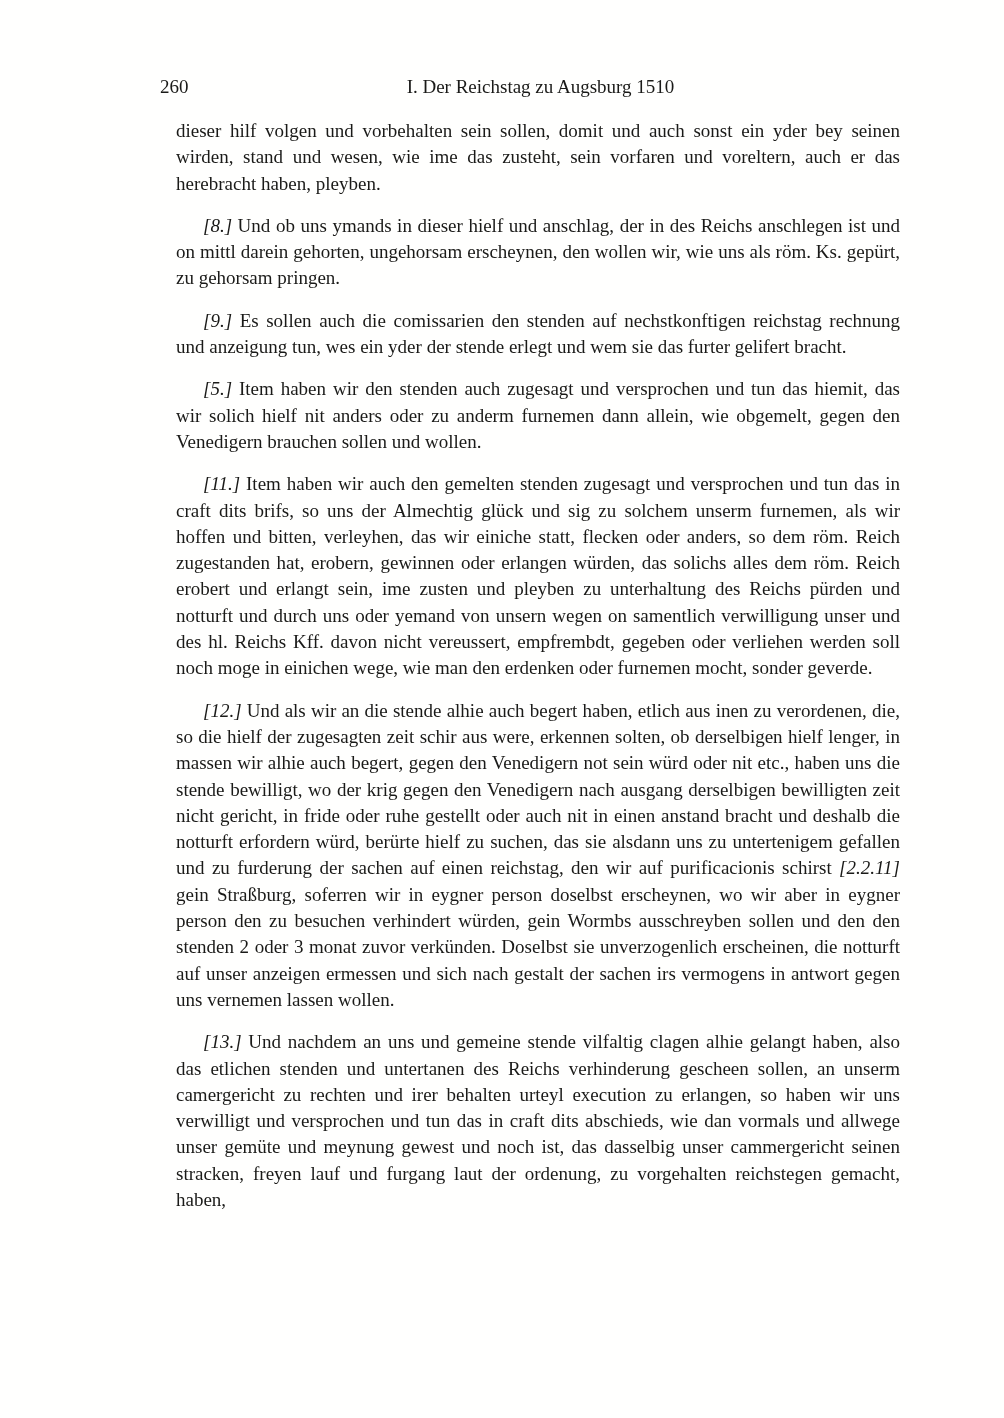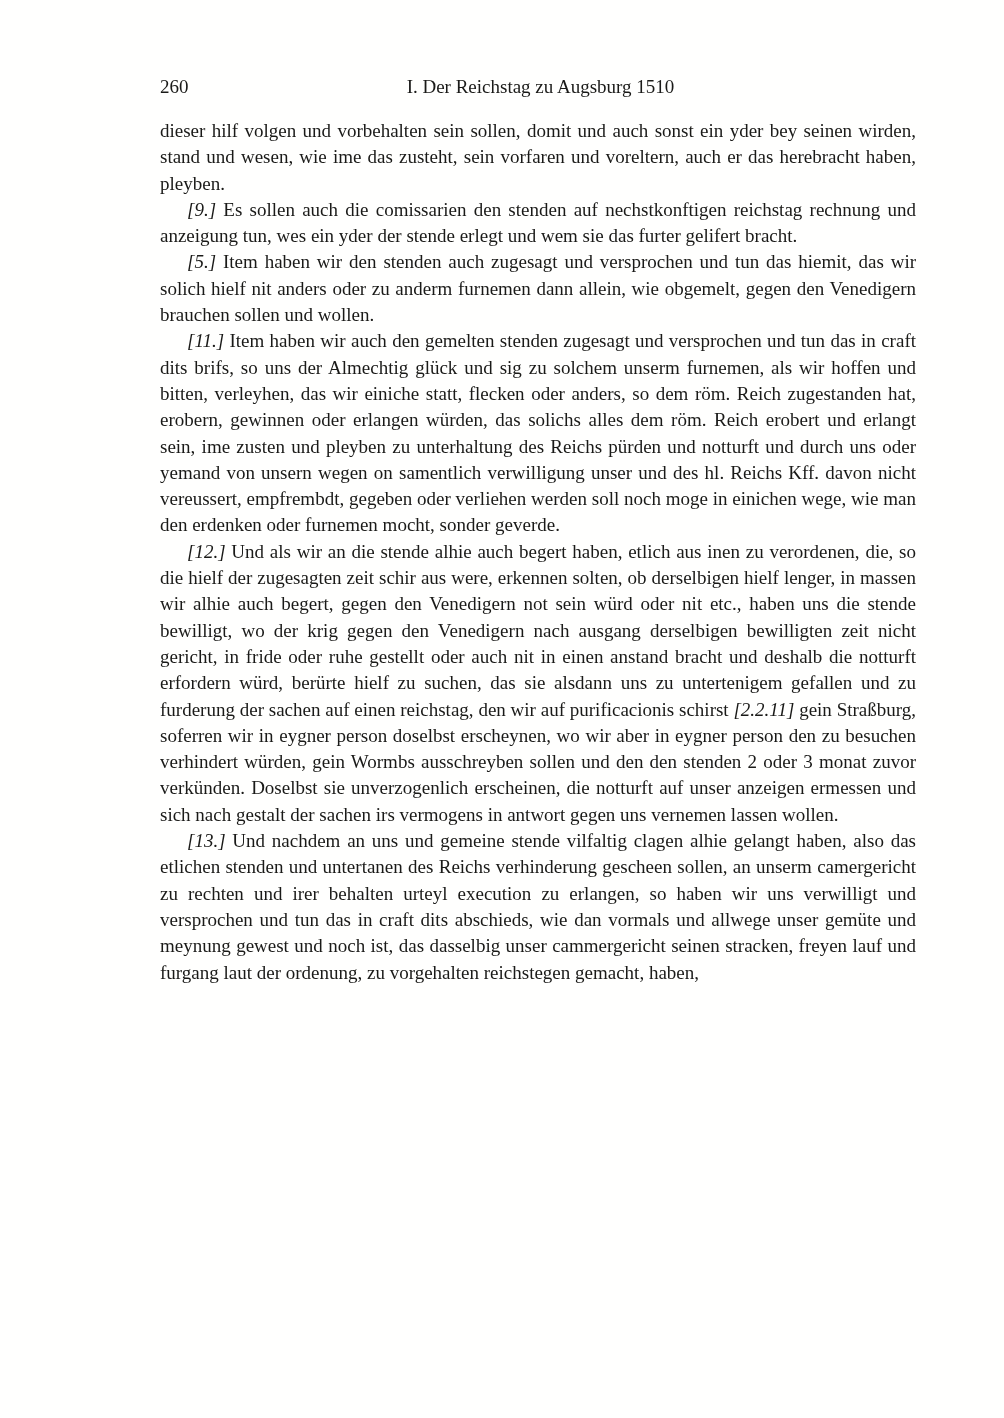--- a/index.html
+++ b/index.html
@@ -36,39 +36,40 @@
     top: 0;
     text-align: center;
   }
   .text-body {
     font-size: 19px;
     line-height: 26.3px;
     text-align: justify;
     hyphens: none;
   }
   .text-body p {
-    margin: 0;
+    margin: 16px;
     padding: 0;
   }
   .text-body p.indent {
     text-indent: 27px;
   }
   .it {
     font-style: italic;
   }
 </style>
 </head>
 <body>
 
 <div class="page">
   <div class="page-header">
     <span class="page-number">260</span>
     <span class="running-title">I. Der Reichstag zu Augsburg 1510</span>
   </div>
   <div class="text-body">
       <p><span>dieser hilf volgen und vorbehalten sein sollen, domit und auch sonst ein yder bey seinen wirden, stand und wesen, wie ime das zusteht, sein vorfaren und voreltern, auch er das herebracht haben, pleyben.</span></p>
+      <p class="indent"><span class="it">[8.]</span><span> Und ob uns ymands in dieser hielf und anschlag, der in des Reichs anschlegen ist und on mittl darein gehorten, ungehorsam erscheynen, den wollen wir, wie uns als röm. Ks. gepürt, zu gehorsam pringen.</span></p>
       <p class="indent"><span class="it">[9.]</span><span> Es sollen auch die comissarien den stenden auf nechstkonftigen reichstag rechnung und anzeigung tun, wes ein yder der stende erlegt und wem sie das furter gelifert bracht.</span></p>
       <p class="indent"><span class="it">[5.]</span><span> Item haben wir den stenden auch zugesagt und versprochen und tun das hiemit, das wir solich hielf nit anders oder zu anderm furnemen dann allein, wie obgemelt, gegen den Venedigern brauchen sollen und wollen.</span></p>
       <p class="indent"><span class="it">[11.]</span><span> Item haben wir auch den gemelten stenden zugesagt und versprochen und tun das in craft dits brifs, so uns der Almechtig glück und sig zu solchem unserm furnemen, als wir hoffen und bitten, verleyhen, das wir einiche statt, flecken oder anders, so dem röm. Reich zugestanden hat, erobern, gewinnen oder erlangen würden, das solichs alles dem röm. Reich erobert und erlangt sein, ime zusten und pleyben zu unterhaltung des Reichs pürden und notturft und durch uns oder yemand von unsern wegen on samentlich verwilligung unser und des hl. Reichs Kff. davon nicht vereussert, empfrembdt, gegeben oder verliehen werden soll noch moge in einichen wege, wie man den erdenken oder furnemen mocht, sonder geverde.</span></p>
       <p class="indent"><span class="it">[12.]</span><span> Und als wir an die stende alhie auch begert haben, etlich aus inen zu verordenen, die, so die hielf der zugesagten zeit schir aus were, erkennen solten, ob derselbigen hielf lenger, in massen wir alhie auch begert, gegen den Venedigern not sein würd oder nit etc., haben uns die stende bewilligt, wo der krig gegen den Venedigern nach ausgang derselbigen bewilligten zeit nicht gericht, in fride oder ruhe gestellt oder auch nit in einen anstand bracht und deshalb die notturft erfordern würd, berürte hielf zu suchen, das sie alsdann uns zu untertenigem gefallen und zu furderung der sachen auf einen reichstag, den wir auf purificacionis schirst </span><span class="it">[2.2.11]</span><span> gein Straßburg, soferren wir in eygner person doselbst erscheynen, wo wir aber in eygner person den zu besuchen verhindert würden, gein Wormbs ausschreyben sollen und den den stenden 2 oder 3 monat zuvor verkünden. Doselbst sie unverzogenlich erscheinen, die notturft auf unser anzeigen ermessen und sich nach gestalt der sachen irs vermogens in antwort gegen uns vernemen lassen wollen.</span></p>
       <p class="indent"><span class="it">[13.]</span><span> Und nachdem an uns und gemeine stende vilfaltig clagen alhie gelangt haben, also das etlichen stenden und untertanen des Reichs verhinderung gescheen sollen, an unserm camergericht zu rechten und irer behalten urteyl execution zu erlangen, so haben wir uns verwilligt und versprochen und tun das in craft dits abschieds, wie dan vormals und allwege unser gemüte und meynung gewest und noch ist, das dasselbig unser cammergericht seinen stracken, freyen lauf und furgang laut der ordenung, zu vorgehalten reichstegen gemacht, haben,</span></p>
     </div>
 </div>
 
 </body></html>

